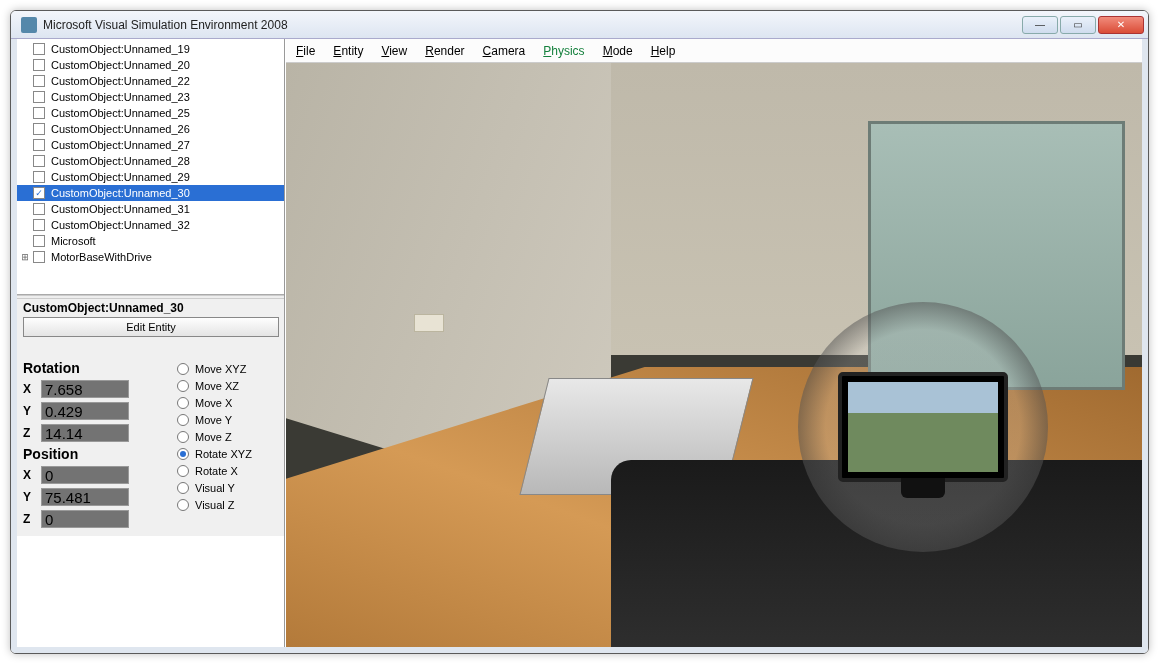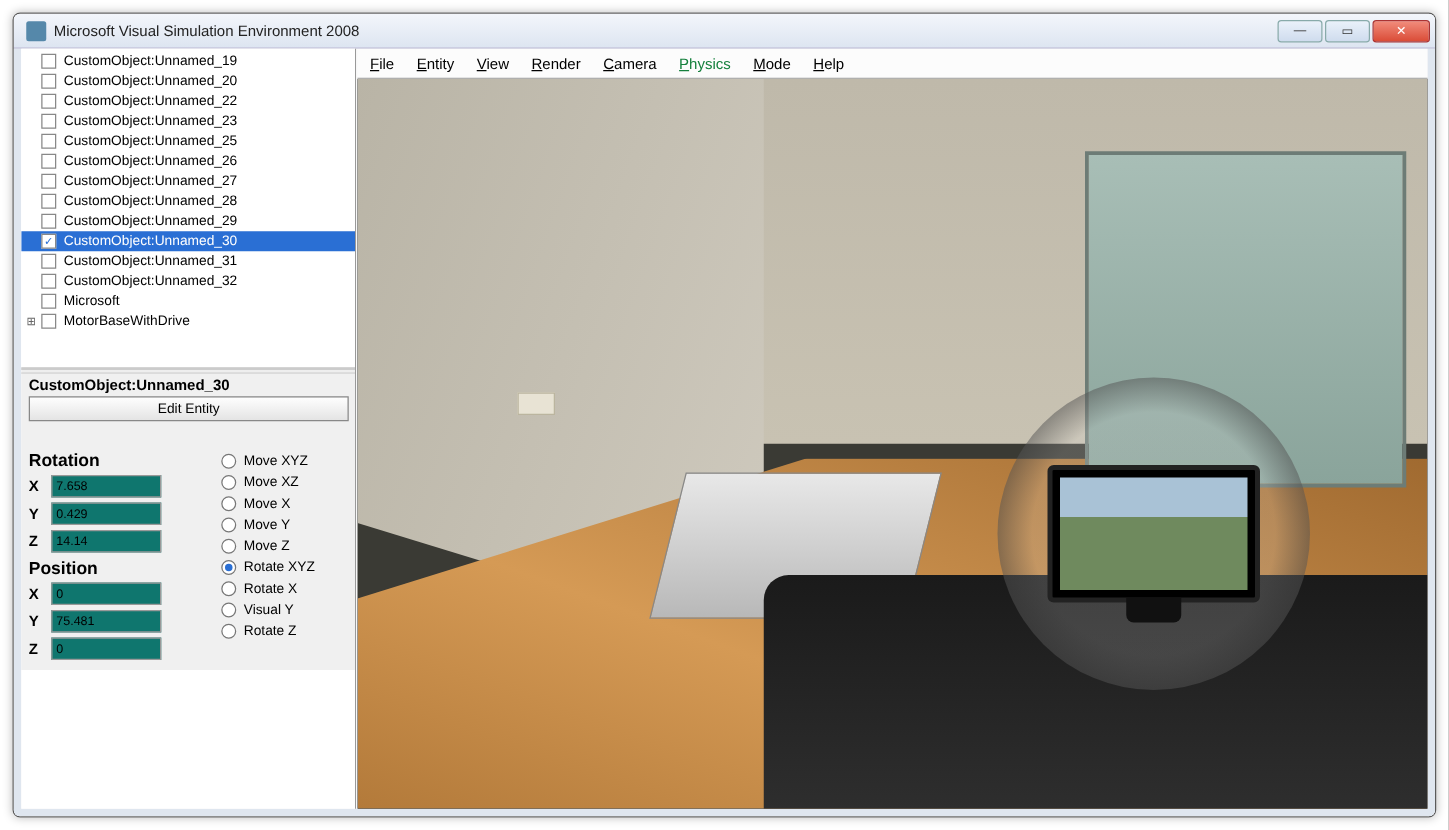--- a/index.html
+++ b/index.html
@@ -26,21 +26,21 @@
 .props { padding: 2px 4px 6px 6px; background: #f0f0f0; font-size: 11px; }
 .props .ent-type { font-weight: bold; font-size: 12px; }
 .props .ent-name { font-weight: bold; font-size: 12px; margin-bottom: 2px; }
 .editbtn { width: 256px; height: 20px; font-size: 11px; border: 1px solid #888; background: linear-gradient(#fefefe,#e4e4e4); margin-bottom: 21px; }
 
 .grid { display: grid; grid-template-columns: 150px 1fr; column-gap: 4px; }
 .col-l { }
 .sec-head { font-weight: bold; font-size: 14px; margin: 2px 0 2px 0; }
 .row { display: flex; align-items: center; height: 22px; gap: 4px; }
 .axis-label { width: 14px; font-weight: bold; font-size: 12px; }
-.num { width: 88px; height: 18px; font-size: 10px; padding: 1px 3px; border: 1px solid #999; background: #0f766e; }
+.num { width: 88px; height: 18px; font-size: 15px; padding: 1px 3px; border: 1px solid #999; background: #737373; }
 .radios { display: flex; flex-direction: column; gap: 0px; padding-top: 2px; }
 .radiorow { display: flex; align-items: center; height: 17px; gap: 6px; font-size: 11px; }
 .radio { width: 12px; height: 12px; border: 1px solid #777; border-radius: 50%; background: #fff; display: flex; align-items: center; justify-content: center; }
 .radio .dot { width: 6px; height: 6px; border-radius: 50%; background: #2a6fd4; display: none; }
 .radio.checked .dot { display: block; }
 
 .rightpanel { flex: 1; display: flex; flex-direction: column; border-left: 1px solid #fff; }
 .menubar { height: 24px; background: #fcfcfc; display: flex; align-items: center; gap: 18px; padding: 0 10px; border-bottom: 1px solid #ccc; font-size: 12px; }
 .menubar .mitem { cursor: default; }
 .menubar .mitem u { text-decoration: underline; }
@@ -221,21 +221,21 @@
               <div class="radiorow">
                 <span class="radio"></span>
                 <span>Rotate X</span>
               </div>
               <div class="radiorow">
                 <span class="radio"></span>
                 <span>Visual Y</span>
               </div>
               <div class="radiorow">
                 <span class="radio"></span>
-                <span>Rotate Z</span>
+                <span>Visual Z</span>
               </div>
             </div>
         </div>
       </div>
     </div>
 
     <div class="rightpanel">
       <div class="menubar">
         <span class="mitem"><u>F</u><span></span>ile</span>
         <span class="mitem"><u>E</u>ntity</span>

